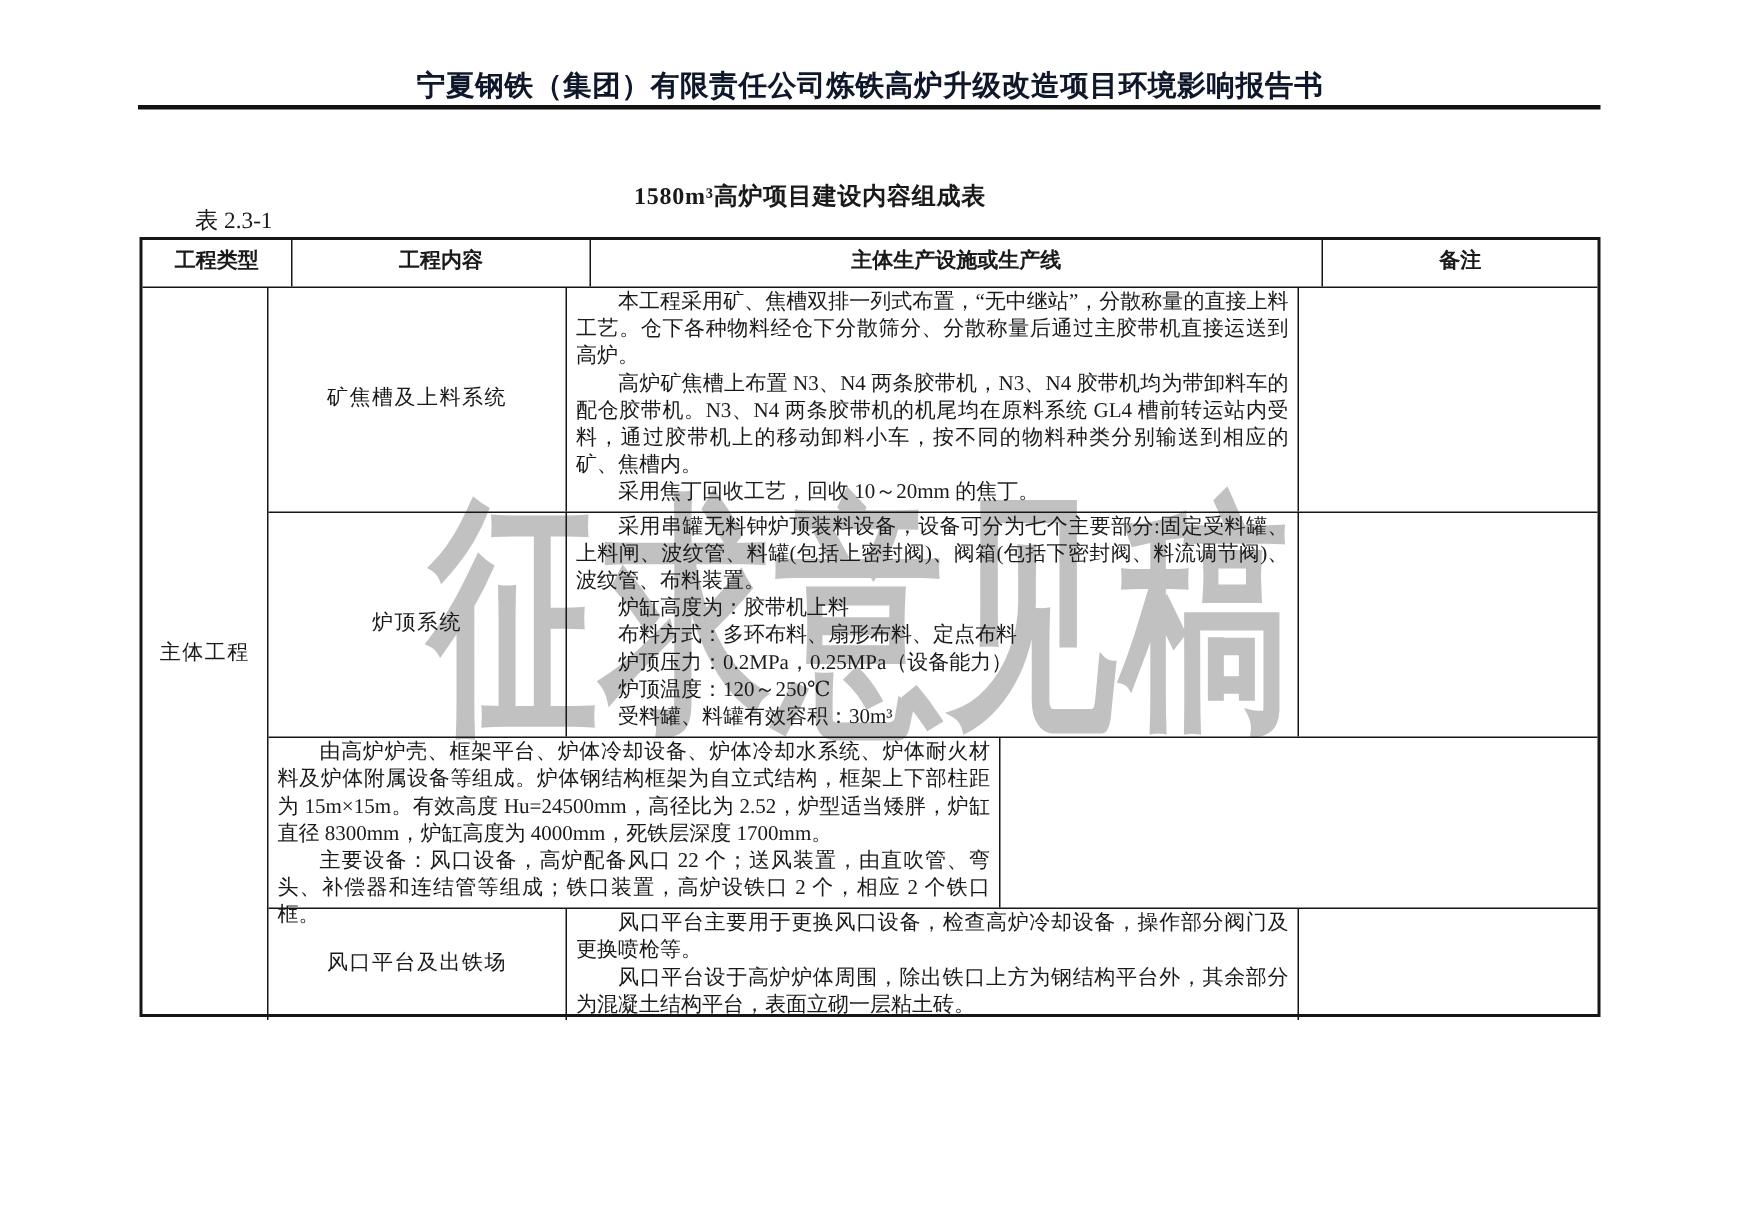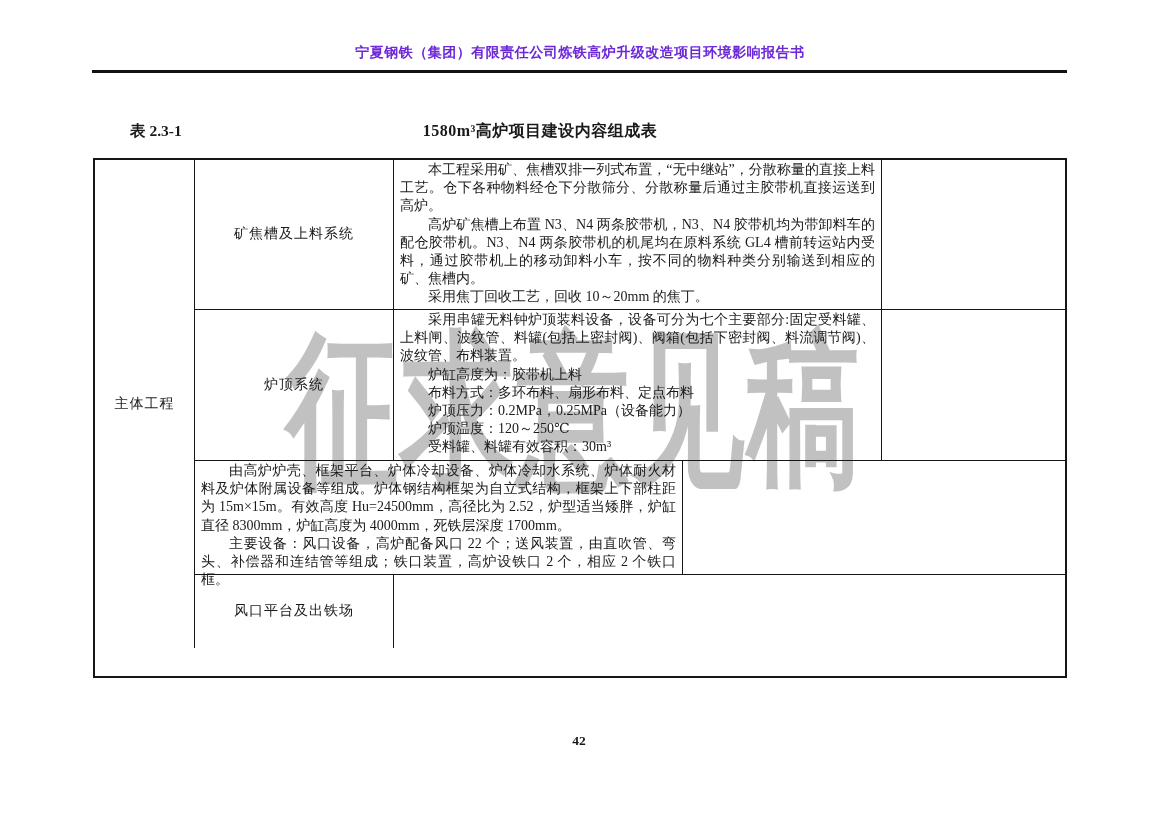--- a/index.html
+++ b/index.html
@@ -9,33 +9,33 @@
     font-family:"Liberation Serif","DejaVu Serif",serif;
     color:#1a1a1a;
     position:relative;
     overflow:hidden;
   }
   .page{position:absolute;inset:0;}
 
   
   .report-header{
     position:absolute;top:44px;left:93px;width:974px;
-    text-align:center;font-size:14px;font-weight:bold;
-    letter-spacing:.5px;color:#6d28d9;
+    text-align:center;font-size:19px;font-weight:bold;
+    letter-spacing:.5px;color:#0f172a;
   }
   .header-rule{
     position:absolute;top:70px;left:92px;width:975px;height:3px;
     background:#121212;
   }
 
   
   .caption-row{position:absolute;top:121px;left:93px;width:974px;height:24px;}
   .caption-label{
-    position:absolute;left:37px;top:0;
-    font-size:15.5px;font-weight:bold;
+    position:absolute;left:37px;top:16px;
+    font-size:15.5px;font-weight:normal;
   }
   .caption-title{
     position:absolute;left:0;right:80px;top:0;text-align:center;
     font-size:16px;font-weight:bold;letter-spacing:.5px;
   }
 
   
   .watermark{
     position:absolute;left:286px;top:322px;
     font-family:"Liberation Sans","DejaVu Sans",sans-serif;
@@ -60,21 +60,21 @@
     border-right:1px solid #161616;
   }
   .th:last-child{border-right:none;}
   .w-type{width:100px;}
   .w-content{width:199px;}
   .w-main{width:488px;}
   .w-remark{flex:1;}
 
   .tbody{display:flex;height:488px;}
   .type-cell{
-    width:100px;box-sizing:border-box;
+    width:84px;box-sizing:border-box;
     border-right:1px solid #161616;
     display:flex;align-items:center;justify-content:center;
     letter-spacing:1px;
   }
   .rows{flex:1;display:flex;flex-direction:column;}
   .row{display:flex;box-sizing:border-box;border-bottom:1px solid #161616;}
   .row:last-child{border-bottom:none;}
   .row-h1{height:150px;}
   .row-h2{height:151px;}
   .row-h3{height:114px;}
@@ -106,20 +106,26 @@
   <div class="header-rule"></div>
 
   <div class="caption-row">
     <span class="caption-title">1580m³高炉项目建设内容组成表</span>
     <span class="caption-label">表 2.3-1</span>
   </div>
 
   <div class="watermark">征求意见稿</div>
 
   <div class="tbl">
+    <div class="thead">
+      <div class="th w-type">工程类型</div>
+      <div class="th w-content">工程内容</div>
+      <div class="th w-main">主体生产设施或生产线</div>
+      <div class="th w-remark">备注</div>
+    </div>
 
     <div class="tbody">
       <div class="type-cell">主体工程</div>
 
       <div class="rows">
 
         <div class="row row-h1">
           <div class="label-cell">矿焦槽及上料系统</div>
           <div class="content-cell">
             <p>本工程采用矿、焦槽双排一列式布置，“无中继站”，分散称量的直接上料工艺。仓下各种物料经仓下分散筛分、分散称量后通过主胶带机直接运送到高炉。</p>
@@ -145,22 +151,25 @@
         <div class="row row-h3">
           <div class="content-cell">
             <p>由高炉炉壳、框架平台、炉体冷却设备、炉体冷却水系统、炉体耐火材料及炉体附属设备等组成。炉体钢结构框架为自立式结构，框架上下部柱距为 15m×15m。有效高度 Hu=24500mm，高径比为 2.52，炉型适当矮胖，炉缸直径 8300mm，炉缸高度为 4000mm，死铁层深度 1700mm。</p>
             <p>主要设备：风口设备，高炉配备风口 22 个；送风装置，由直吹管、弯头、补偿器和连结管等组成；铁口装置，高炉设铁口 2 个，相应 2 个铁口框。</p>
           </div>
           <div class="remark-cell"></div>
         </div>
 
         <div class="row row-h4">
           <div class="label-cell">风口平台及出铁场</div>
+          <div class="content-cell">
+            <p>风口平台主要用于更换风口设备，检查高炉冷却设备，操作部分阀门及更换喷枪等。</p>
+            <p>风口平台设于高炉炉体周围，除出铁口上方为钢结构平台外，其余部分为混凝土结构平台，表面立砌一层粘土砖。</p>
+          </div>
           <div class="remark-cell"></div>
         </div>
 
       </div>
     </div>
   </div>
 
-  <div class="page-number">42</div>
 
 </div>
 
 </body></html>

